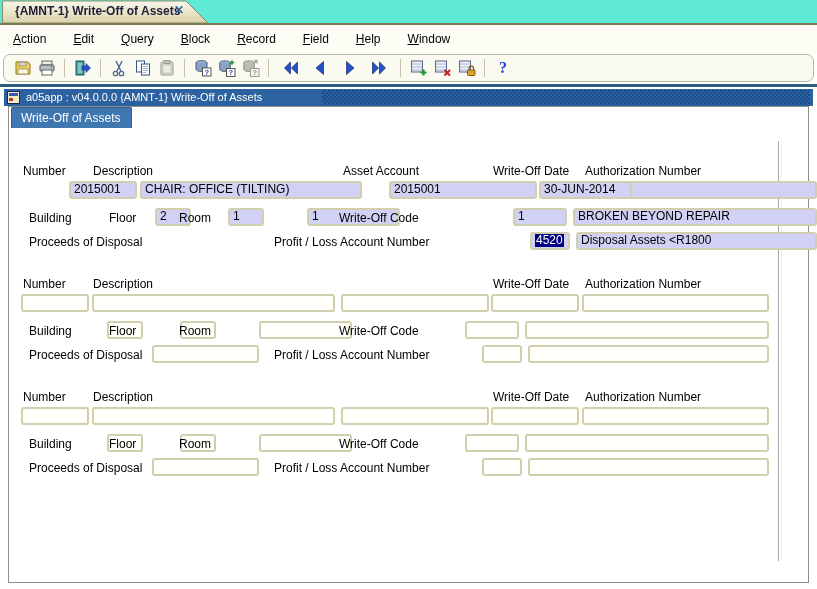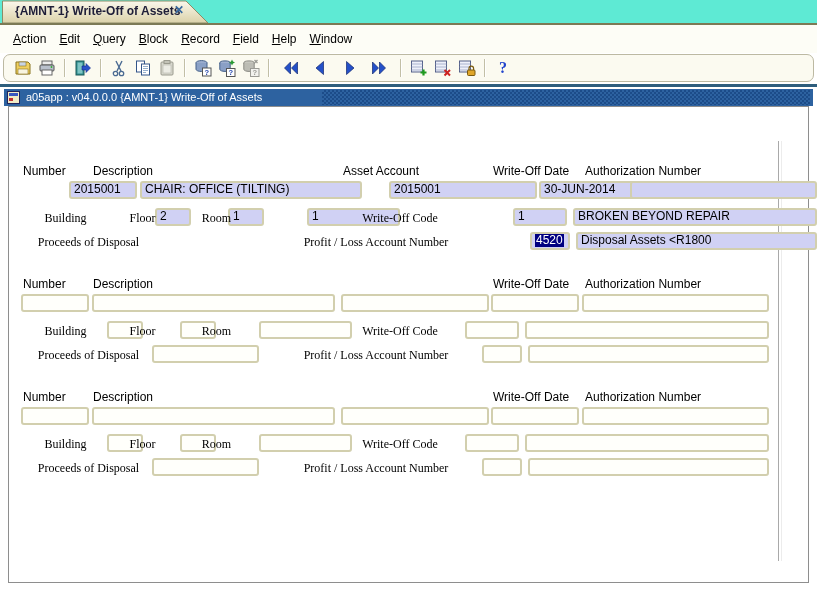--- a/index.html
+++ b/index.html
@@ -6,21 +6,21 @@
   #screen{position:relative;width:817px;height:589px;background:#ffffff;
           font-family:"Liberation Sans",sans-serif;font-size:12px;color:#000;overflow:hidden;}
 
   
   .tabstrip{position:absolute;left:0;top:0;width:817px;height:23px;background:#5eead4;border-bottom:2px solid #7c7a55;}
   .app-tab{position:absolute;left:2px;top:0;width:208px;height:23px;}
   .app-tab-label{position:absolute;left:13px;top:4px;font-weight:bold;font-size:12px;color:#1e1e38;white-space:nowrap;}
   .app-tab-close{position:absolute;left:172px;top:3px;font-weight:bold;font-size:12px;color:#35679e;cursor:default;}
 
   
-  .menubar{position:absolute;left:0;top:25px;width:817px;height:28px;background:#fdfdf6;display:flex;align-items:center;column-gap:9px;padding-left:11px;box-sizing:border-box;}
+  .menubar{position:absolute;left:0;top:25px;width:817px;height:28px;background:#fdfdf6;display:flex;align-items:center;column-gap:23px;padding-left:11px;box-sizing:border-box;}
   .menu-item{white-space:nowrap;padding:1px 2px;cursor:default;}
   .menu-item u{text-decoration:underline;}
 
   
   .toolbar{position:absolute;left:0;top:53px;width:817px;height:31px;}
   .toolbar-frame{position:absolute;left:3px;right:3px;top:1px;bottom:2px;background:#fbfaf0;border:1px solid #bcb9a2;border-radius:7px;display:flex;align-items:center;padding-left:7px;box-sizing:border-box;}
   .tool-btn{width:24px;height:24px;display:flex;align-items:center;justify-content:center;cursor:default;}
   .tool-btn svg{width:20px;height:20px;}
   .tool-sep{width:1px;height:18px;background:#c2bfa6;border-right:1px solid #ffffff;margin:0 5px;}
   .nav-gap{margin:0 3px;}
@@ -40,21 +40,21 @@
       background-size:4px 4px;}
 
   
   .form-window{position:absolute;left:8px;top:106px;width:801px;height:477px;background:#ffffff;border:1px solid #8e8e8e;box-sizing:border-box;}
   .form-tab{position:absolute;left:2px;top:0;height:21px;background:#3f77b1;border:1px solid #2f5f95;border-bottom:none;border-radius:2px 2px 0 0;color:#fff;font-size:12px;padding:3px 10px 0 9px;box-sizing:border-box;white-space:nowrap;}
   .right-groove{position:absolute;left:769px;top:34px;width:2px;height:420px;border-left:1px solid #a9a9a9;border-right:1px solid #ececec;}
 
   
   .record{position:absolute;left:0;width:780px;height:90px;}
   .lbl{position:absolute;top:0;white-space:nowrap;}
-  .lbl.r{text-align:center;font-family:Liberation Serif, serif;}
+  .lbl.r{text-align:left;}
   .field{position:absolute;height:18px;background:#fffffb;border:2px solid #d2cfae;border-radius:3px;box-sizing:border-box;font-size:12px;line-height:13px;padding:0 3px;white-space:nowrap;overflow:hidden;}
   .record.filled .field{background:#d0d1f4;margin-left:48px;}
   .field.num{text-align:right;}
   .sel{background:#000080;color:#ffffff;padding:0 1px;}
 
   
   .row-labels{top:0;}
   .f-row1{top:17px;}
   .l-row2{top:47px;}
   .f-row2{top:44px;}
@@ -220,20 +220,21 @@
 
   <div class="mdi-divider"></div>
 
   <div class="titlebar">
     <span class="titlebar-icon"></span>
     <span class="titlebar-text">a05app : v04.0.0.0  {AMNT-1} Write-Off of Assets</span>
     <span class="titlebar-pattern"></span>
   </div>
 
   <div class="form-window">
+    <div class="form-tab">Write-Off of Assets</div>
     <div class="right-groove"></div>
     <div id="records-container">
         <div class="record filled" style="top: 57px;">
 
     <span class="lbl row-labels" style="left:14px">Number</span>
     <span class="lbl row-labels" style="left:84px">Description</span>
     <span class="lbl row-labels" style="left:334px">Asset Account</span>
     <span class="lbl row-labels" style="left:484px">Write-Off Date</span>
     <span class="lbl row-labels" style="left:576px">Authorization Number</span>
 

